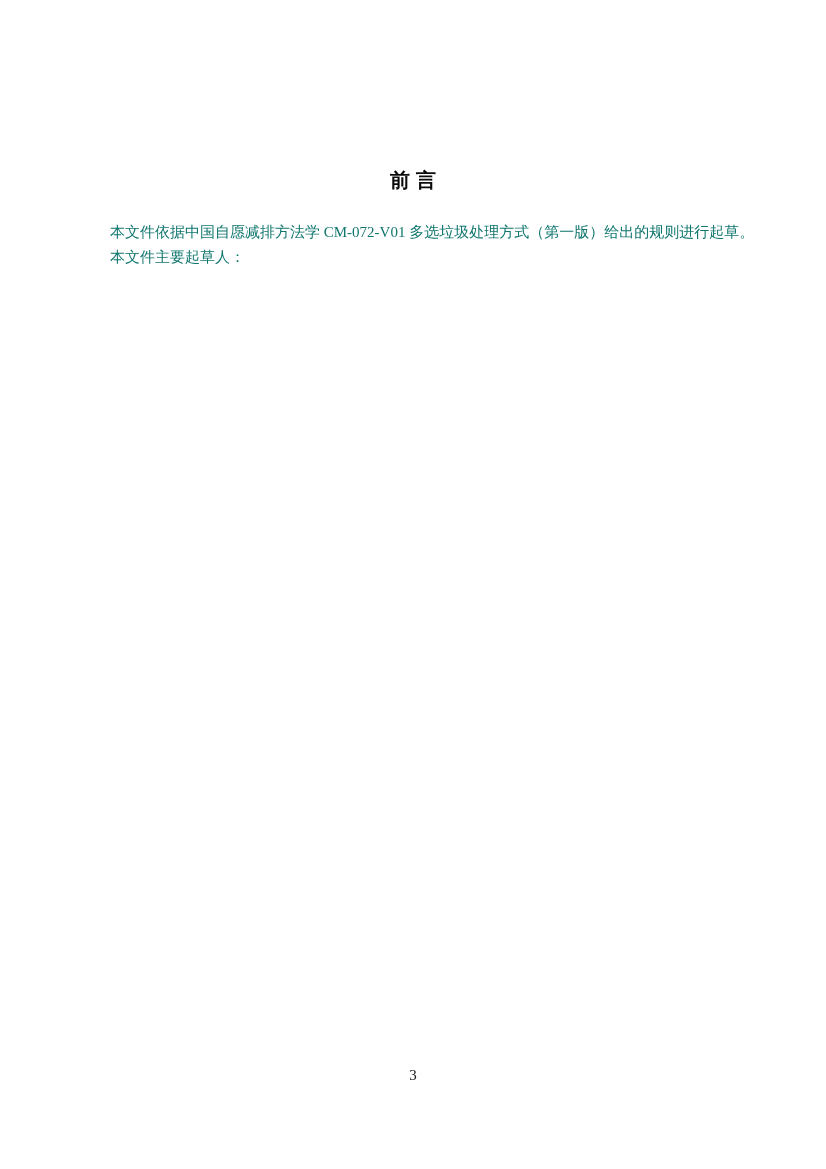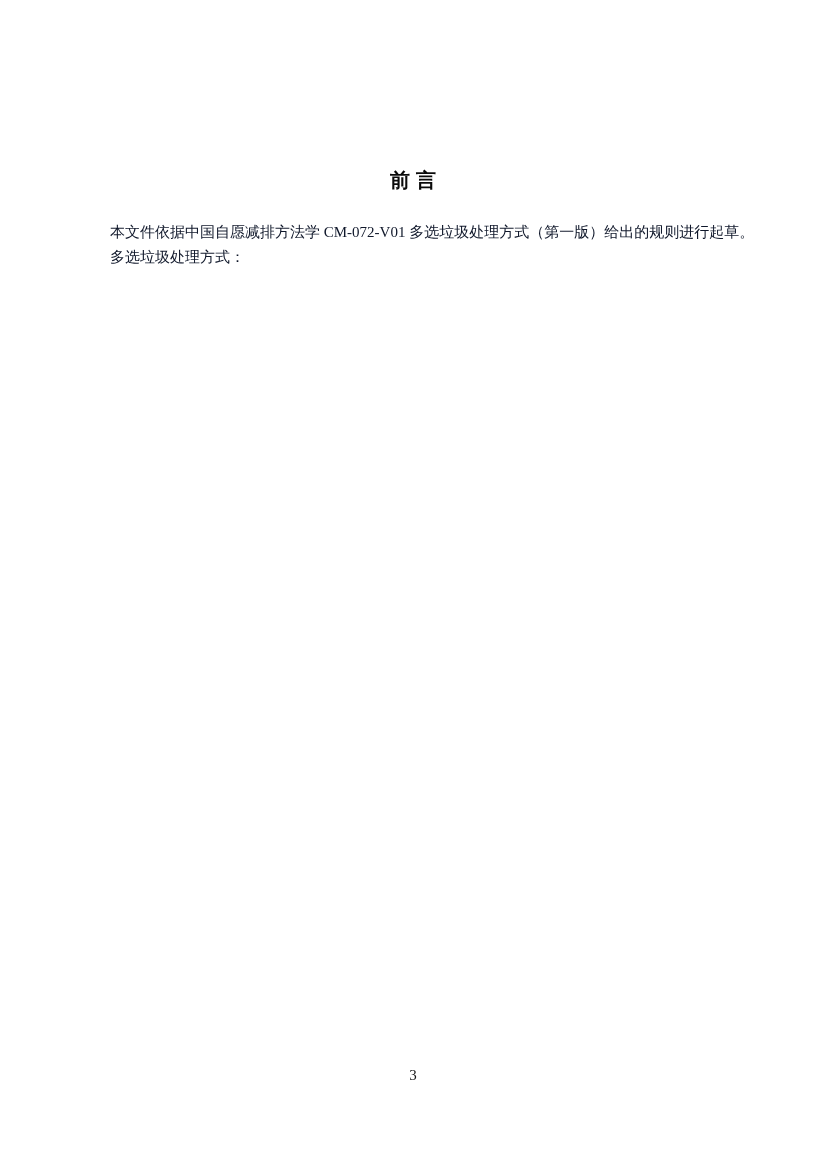--- a/index.html
+++ b/index.html
@@ -34,21 +34,21 @@
     position: absolute;
     top: 220px;
     left: 110px;
     width: 640px;
   }
   .body-block p {
     margin: 0;
     font-size: 15px;
     line-height: 25px;
     white-space: nowrap;
-    color: #0f172a;
+    color: #0f766e;
   }
   .page-number {
     position: absolute;
     top: 1065px;
     left: 0;
     width: 100%;
     text-align: center;
     font-size: 15px;
     line-height: 20px;
     color: #161616;
@@ -56,18 +56,18 @@
 </style>
 </head>
 <body>
 
 <div class="page">
 
   <h1 class="doc-title">前言</h1>
 
   <div class="body-block">
     <p>本文件依据中国自愿减排方法学 CM-072-V01 多选垃圾处理方式（第一版）给出的规则进行起草。</p>
-    <p>多选垃圾处理方式：</p>
+    <p>本文件主要起草人：</p>
   </div>
 
   <div class="page-number">3</div>
 
 </div>
 
 </body></html>

